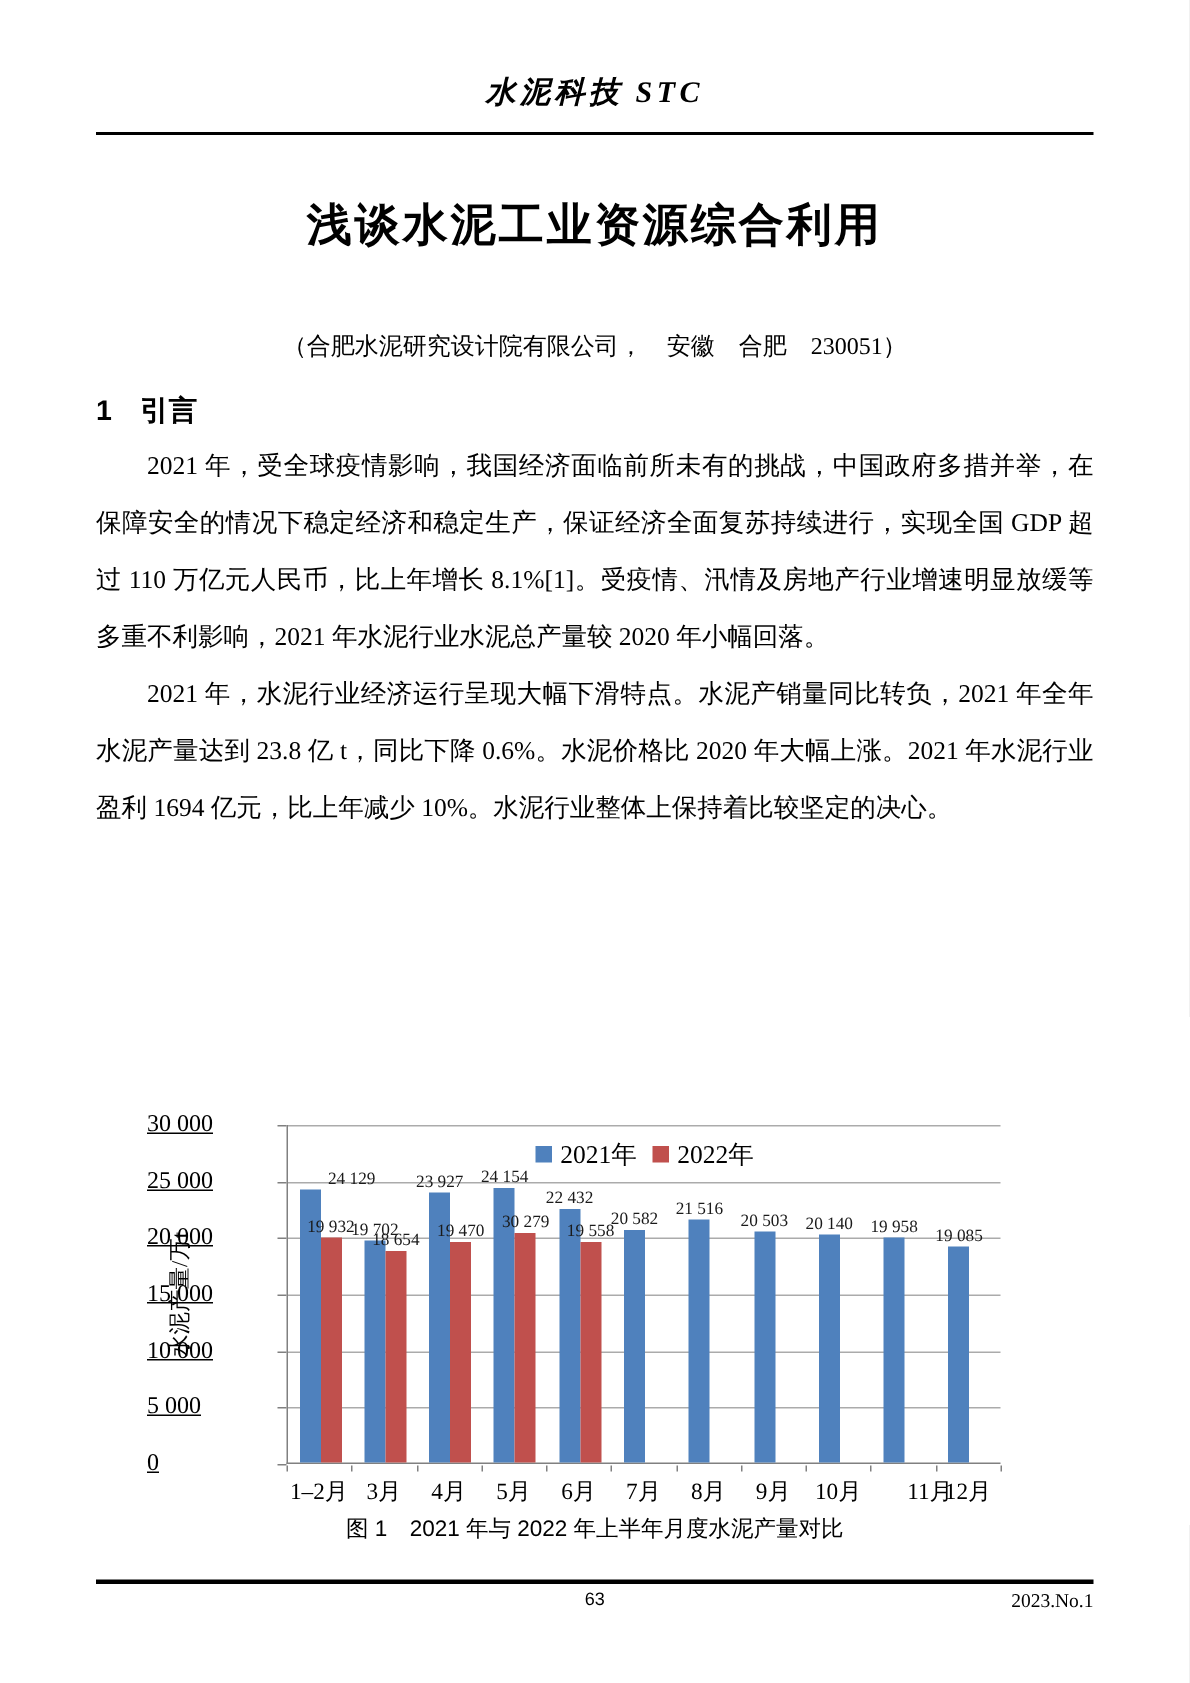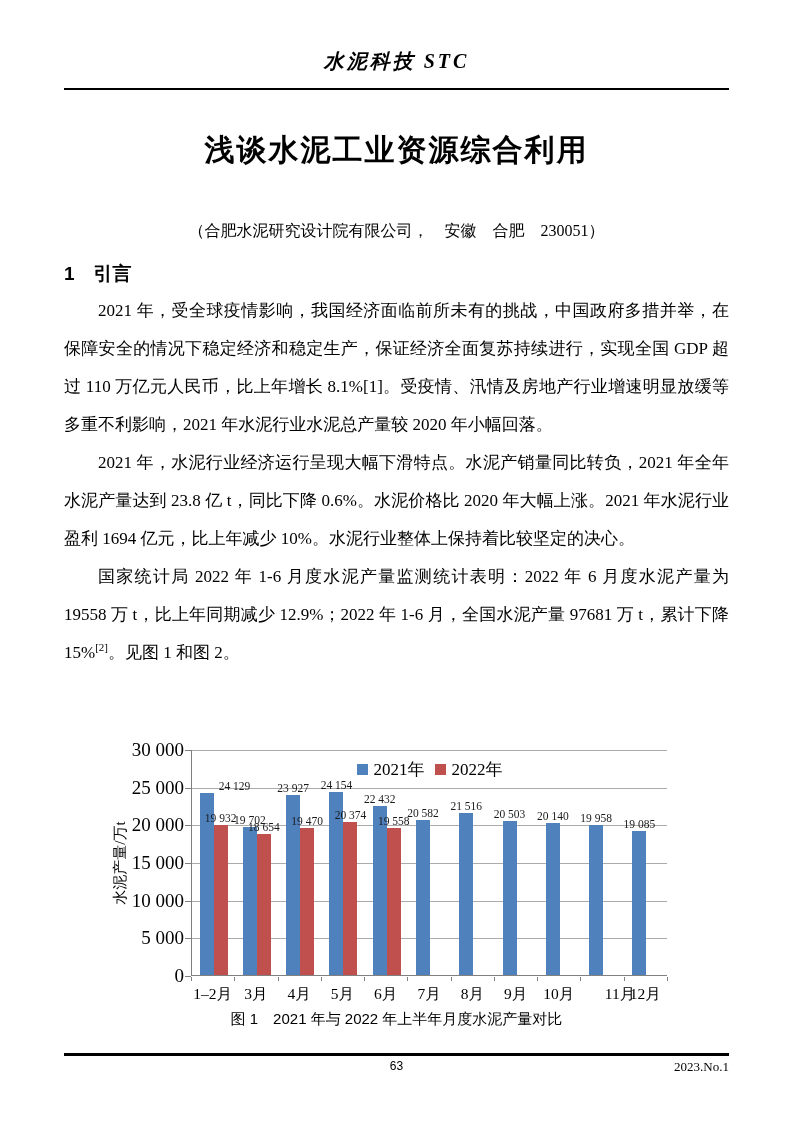--- a/index.html
+++ b/index.html
@@ -53,22 +53,22 @@
     position:absolute; left:93px; top:12px; width:476px; height:226px;
     border-left:1px solid #808080; border-bottom:1px solid #808080;
   }
   .gridline { position:absolute; left:0; right:0; height:1px; background:#ababab; }
   .bar { position:absolute; bottom:0; z-index:2; }
   .val-label {
     position:absolute; z-index:3; width:64px; text-align:center;
     font-size:11.5px; color:#1a1a1a; white-space:nowrap;
   }
   .ytick-label {
-    position:absolute; left:0; width:86px; text-align:right;
-    font-size:19px; line-height:18px;
+    position:absolute; left:0; width:86px; text-align:left;
+    font-size:16px; line-height:18px;text-decoration:underline;
   }
   .ytick-mark { position:absolute; width:6px; height:1px; background:#808080; }
   .xtick-mark { position:absolute; width:1px; height:4px; background:#808080; }
   .xcat-label {
     position:absolute; width:64px; text-align:center; font-size:15.5px;
   }
   .legend {
     position:absolute; top:8px; left:50%; transform:translateX(-50%);
     display:flex; gap:10px; align-items:center; z-index:4;
   }
@@ -96,21 +96,20 @@
   <div class="header-rule"></div>
 
   <h1 class="article-title">浅谈水泥工业资源综合利用</h1>
   <div class="affiliation">（合肥水泥研究设计院有限公司，　安徽　合肥　230051）</div>
 
   <h2 class="section-heading">1　引言</h2>
 
   <div class="body-text">
     <p>2021 年，受全球疫情影响，我国经济面临前所未有的挑战，中国政府多措并举，在保障安全的情况下稳定经济和稳定生产，保证经济全面复苏持续进行，实现全国 GDP 超过 110 万亿元人民币，比上年增长 8.1%[1]。受疫情、汛情及房地产行业增速明显放缓等多重不利影响，2021 年水泥行业水泥总产量较 2020 年小幅回落。</p>
     <p>2021 年，水泥行业经济运行呈现大幅下滑特点。水泥产销量同比转负，2021 年全年水泥产量达到 23.8 亿 t，同比下降 0.6%。水泥价格比 2020 年大幅上涨。2021 年水泥行业盈利 1694 亿元，比上年减少 10%。水泥行业整体上保持着比较坚定的决心。</p>
-    <p><span>国家统计局 2022 年 1-6 月度水泥产量监测统计表明：2022 年 6 月度水泥产量为 19558 万 t，比上年同期减少 12.9%；2022 年 1-6 月，全国水泥产量 97681 万 t，累计下降 15%</span><sup>[2]</sup><span>。见图 1 和图 2。</span></p>
   </div>
 
   <div class="chart-wrapper" id="chart">
     <div class="y-axis-title">水泥产量/万t</div>
     <div class="plot" id="plot">
         <div class="gridline" style="top: 188.333px;"></div>
         <div class="gridline" style="top: 150.667px;"></div>
         <div class="gridline" style="top: 113px;"></div>
         <div class="gridline" style="top: 75.3333px;"></div>
         <div class="gridline" style="top: 37.6667px;"></div>
@@ -137,21 +136,21 @@
         <div class="val-label" style="left: 372.091px; bottom: 151.35px;">19 958</div>
         <div class="bar" style="background: rgb(79, 129, 189); left: 440.364px; width: 14px; height: 143.774px;"></div>
         <div class="val-label" style="left: 415.364px; bottom: 144.774px;">19 085</div>
         <div class="bar" style="background: rgb(192, 80, 77); left: 21.6364px; width: 14px; height: 150.154px;"></div>
         <div class="val-label" style="left: -3.36364px; bottom: 151.154px;">19 932</div>
         <div class="bar" style="background: rgb(192, 80, 77); left: 64.9091px; width: 14px; height: 140.527px;"></div>
         <div class="val-label" style="left: 39.9091px; bottom: 141.527px;">18 654</div>
         <div class="bar" style="background: rgb(192, 80, 77); left: 108.182px; width: 14px; height: 146.674px;"></div>
         <div class="val-label" style="left: 83.1818px; bottom: 147.674px;">19 470</div>
         <div class="bar" style="background: rgb(192, 80, 77); left: 151.455px; width: 14px; height: 152.768px;"></div>
-        <div class="val-label" style="left: 126.455px; bottom: 153.768px;">20 374</div>
+        <div class="val-label" style="left: 126.455px; bottom: 153.768px;">30 279</div>
         <div class="bar" style="background: rgb(192, 80, 77); left: 194.727px; width: 14px; height: 147.337px;"></div>
         <div class="val-label" style="left: 169.727px; bottom: 148.337px;">19 558</div>
         <div class="legend">
           <div class="legend-item">
             <span class="legend-swatch" style="background: rgb(79, 129, 189);"></span>
             <span class="legend-label">2021年</span>
           </div>
           <div class="legend-item">
             <span class="legend-swatch" style="background: rgb(192, 80, 77);"></span>
             <span class="legend-label">2022年</span>

